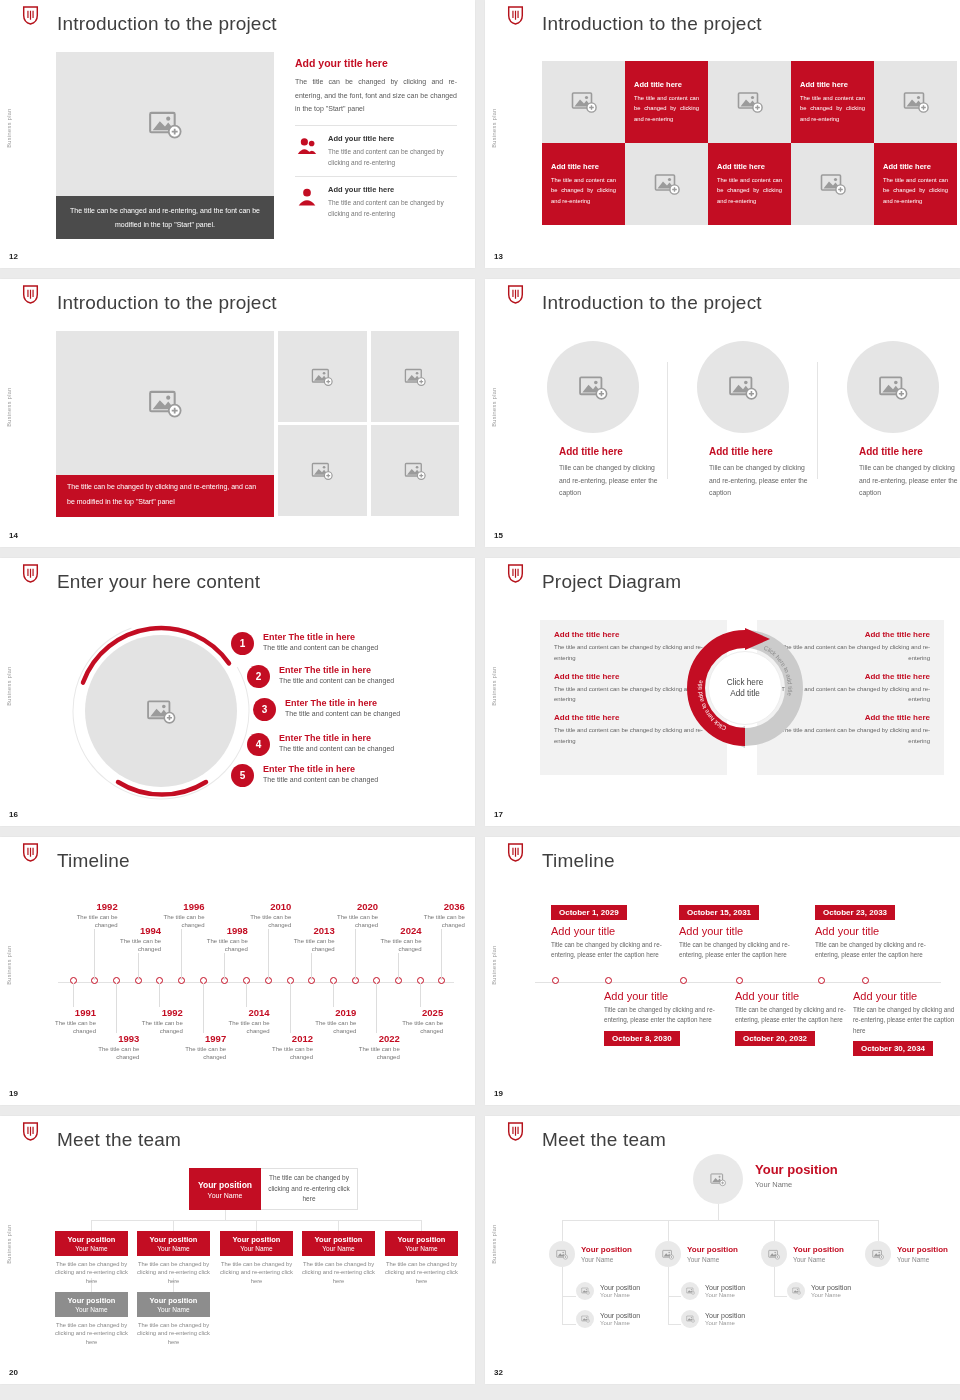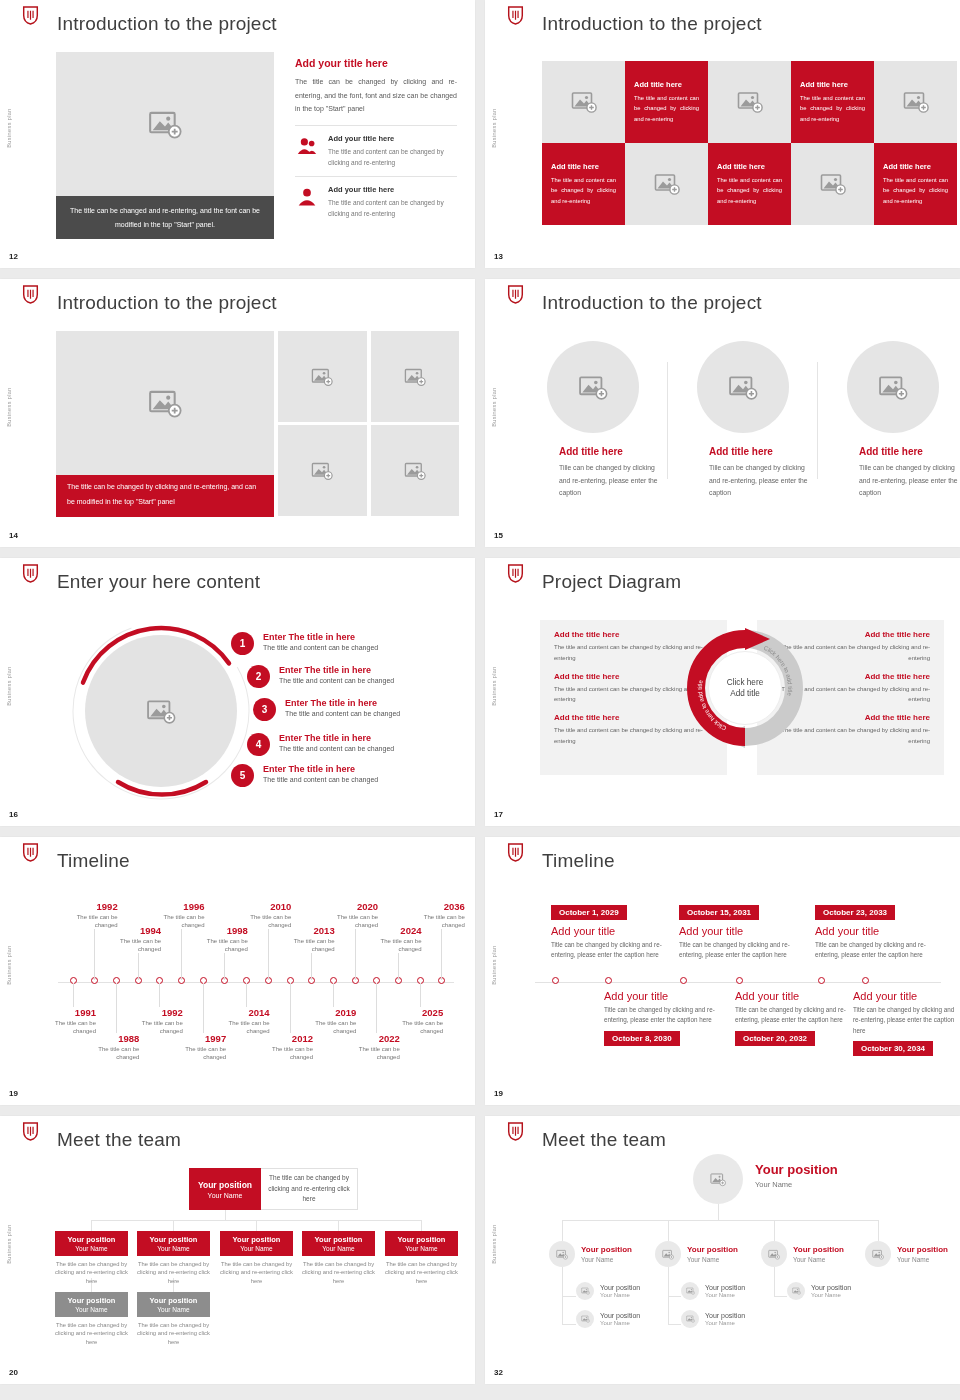--- a/index.html
+++ b/index.html
@@ -507,21 +507,21 @@
         <div class="s18-year">1991</div>
         <div class="s18-cap">The title can be changed</div>
       </div>
         <div class="s18-item above shallow" style="left: 71.7px;">
         <div class="stem"></div>
         <div class="s18-year">1992</div>
         <div class="s18-cap">The title can be changed</div>
       </div>
         <div class="s18-item below deep" style="left: 93.4px;">
         <div class="stem"></div>
-        <div class="s18-year">1988</div>
+        <div class="s18-year">1993</div>
         <div class="s18-cap">The title can be changed</div>
       </div>
         <div class="s18-item above deep" style="left: 115.1px;">
         <div class="stem"></div>
         <div class="s18-year">1994</div>
         <div class="s18-cap">The title can be changed</div>
       </div>
         <div class="s18-item below shallow" style="left: 136.8px;">
         <div class="stem"></div>
         <div class="s18-year">1992</div>

